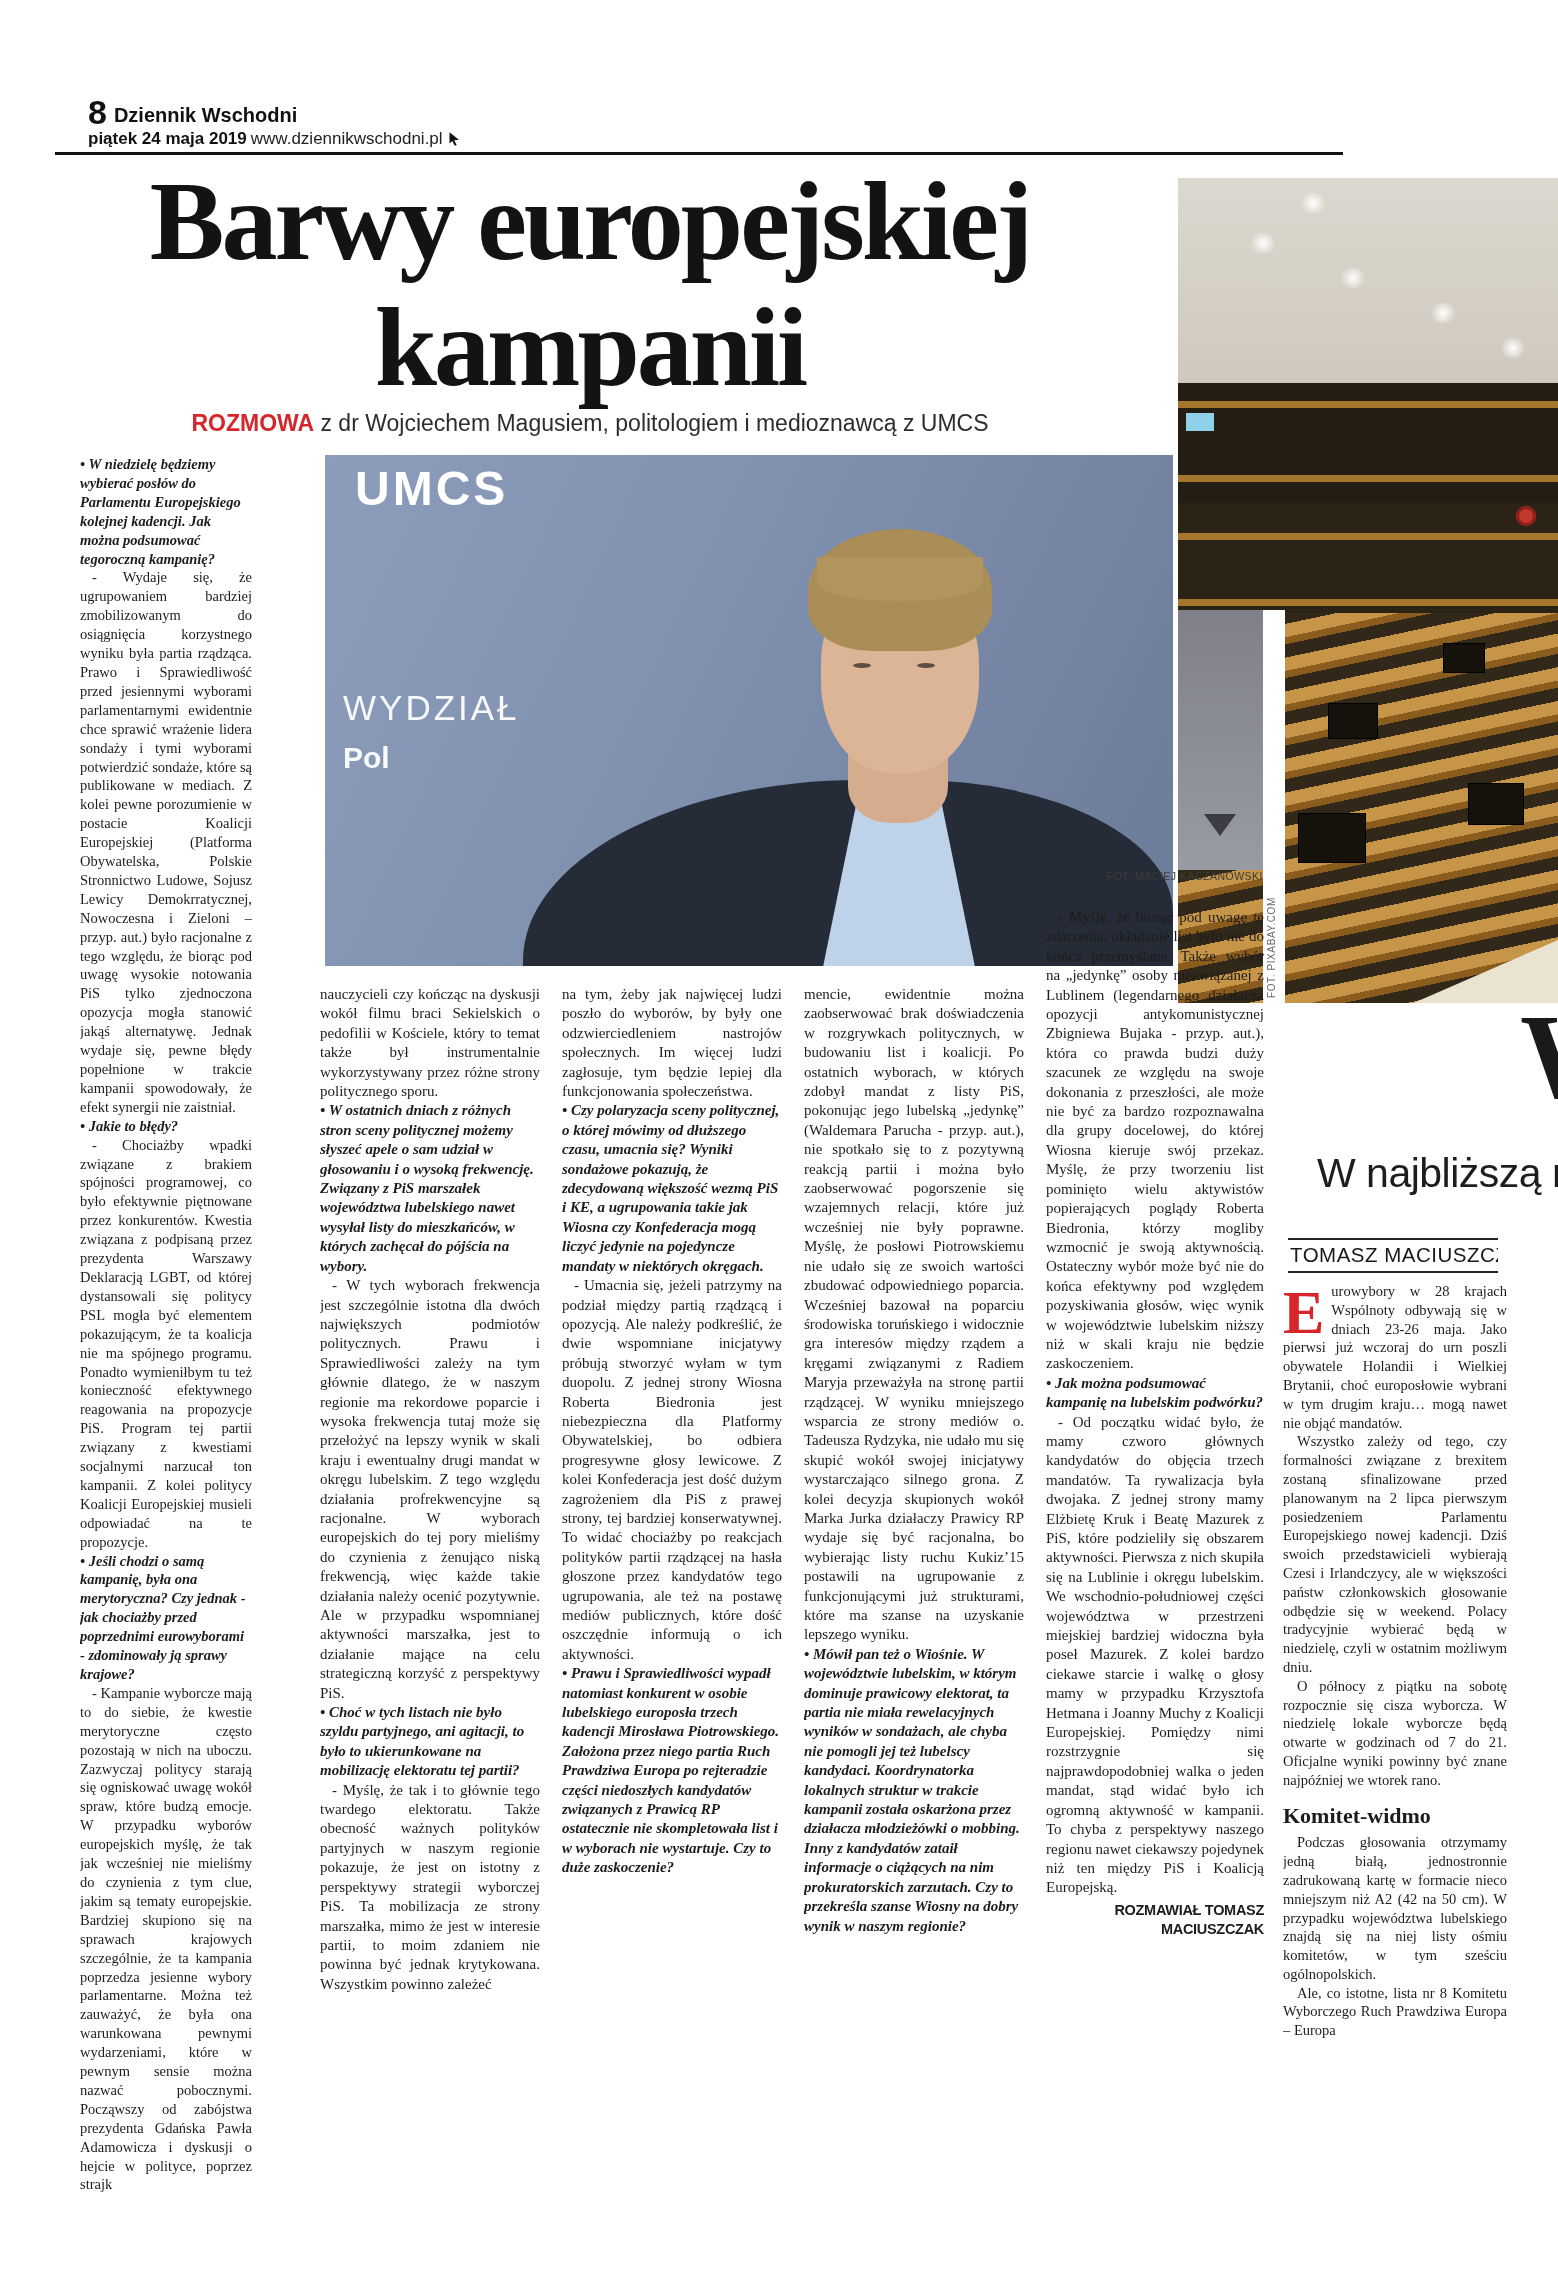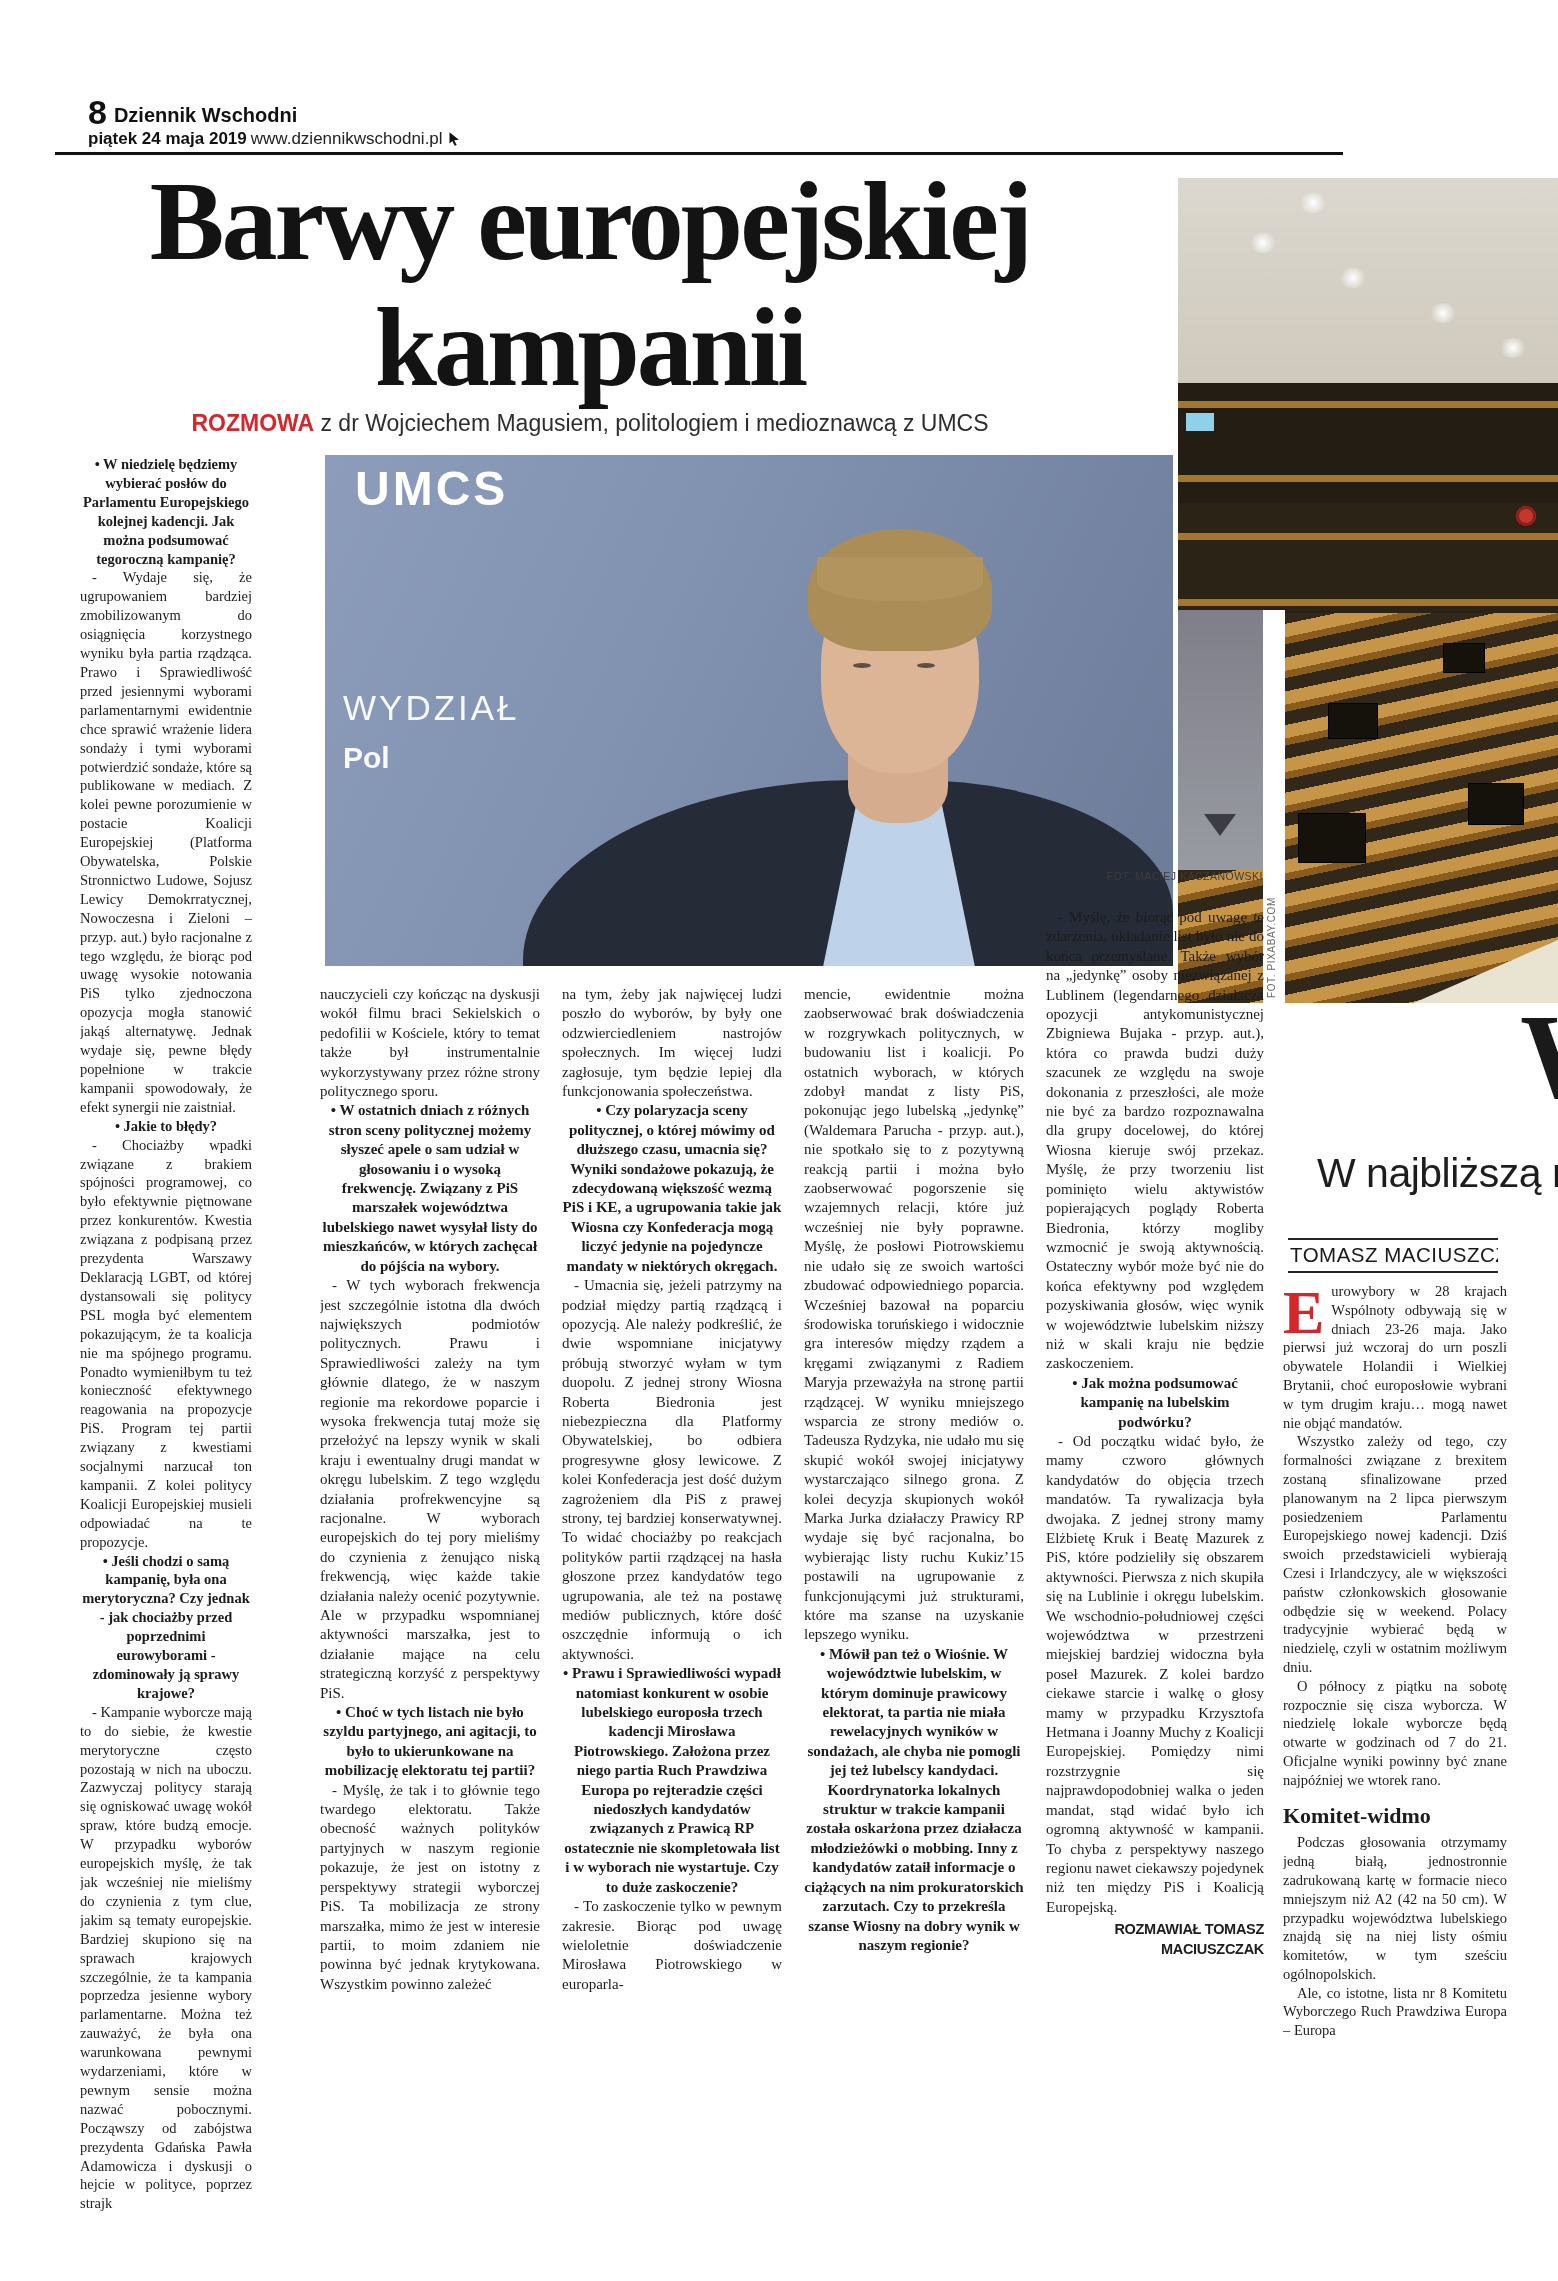--- a/index.html
+++ b/index.html
@@ -19,21 +19,21 @@
   
   .headline{position:absolute;left:110px;top:158px;width:960px;text-align:center;
             font-family:"Liberation Serif",serif;font-weight:bold;color:#131313;
             font-size:112px;line-height:126px;letter-spacing:-3px;}
   .kicker{position:absolute;left:110px;top:410px;width:960px;text-align:center;
           font-family:"Liberation Sans",sans-serif;font-size:23px;color:#2d2d2d;}
   .kicker .lab{font-weight:bold;color:#d6262b;}
   
   .col{position:absolute;text-align:justify;font-size:15px;line-height:19.4px;overflow:hidden;}
   .col p{margin:0;}
-  .col p.q{font-weight:bold;text-align:center;}
+  .col p.q{font-weight:bold;text-align:left;font-style:italic;}
   .col p.a{text-indent:12px;}
   .col p.cont{text-indent:0;}
   .col p.sign{font-family:"Liberation Sans",sans-serif;font-weight:bold;font-size:14.5px;
               letter-spacing:-0.3px;text-align:right;text-indent:0;margin-top:3px;}
   #col0{left:80px;top:455px;width:172px;height:1828px;font-size:14.5px;line-height:18.9px;}
   #colA{left:320px;top:985px;width:220px;height:1205px;}
   #colB{left:562px;top:985px;width:220px;height:1205px;}
   #colC{left:804px;top:985px;width:220px;height:1205px;}
   #colD{left:1046px;top:908px;width:218px;height:1302px;}
   
@@ -195,21 +195,20 @@
       <p class="q">• W ostatnich dniach z różnych stron sceny politycznej możemy słyszeć apele o sam udział w głosowaniu i o wysoką frekwencję. Związany z PiS marszałek województwa lubelskiego nawet wysyłał listy do mieszkańców, w których zachęcał do pójścia na wybory.</p>
       <p class="a">- W tych wyborach frekwencja jest szczególnie istotna dla dwóch największych podmiotów politycznych. Prawu i Sprawiedliwości zależy na tym głównie dlatego, że w naszym regionie ma rekordowe poparcie i wysoka frekwencja tutaj może się przełożyć na lepszy wynik w skali kraju i ewentualny drugi mandat w okręgu lubelskim. Z tego względu działania profrekwencyjne są racjonalne. W wyborach europejskich do tej pory mieliśmy do czynienia z żenująco niską frekwencją, więc każde takie działania należy ocenić pozytywnie. Ale w przypadku wspomnianej aktywności marszałka, jest to działanie mające na celu strategiczną korzyść z perspektywy PiS.</p>
       <p class="q">• Choć w tych listach nie było szyldu partyjnego, ani agitacji, to było to ukierunkowane na mobilizację elektoratu tej partii?</p>
       <p class="a">- Myślę, że tak i to głównie tego twardego elektoratu. Także obecność ważnych polityków partyjnych w naszym regionie pokazuje, że jest on istotny z perspektywy strategii wyborczej PiS. Ta mobilizacja ze strony marszałka, mimo że jest w interesie partii, to moim zdaniem nie powinna być jednak krytykowana. Wszystkim powinno zależeć</p>
     </div>
   <div class="col" id="colB">
       <p class="cont">na tym, żeby jak najwięcej ludzi poszło do wyborów, by były one odzwierciedleniem nastrojów społecznych. Im więcej ludzi zagłosuje, tym będzie lepiej dla funkcjonowania społeczeństwa.</p>
       <p class="q">• Czy polaryzacja sceny politycznej, o której mówimy od dłuższego czasu, umacnia się? Wyniki sondażowe pokazują, że zdecydowaną większość wezmą PiS i KE, a ugrupowania takie jak Wiosna czy Konfederacja mogą liczyć jedynie na pojedyncze mandaty w niektórych okręgach.</p>
       <p class="a">- Umacnia się, jeżeli patrzymy na podział między partią rządzącą i opozycją. Ale należy podkreślić, że dwie wspomniane inicjatywy próbują stworzyć wyłam w tym duopolu. Z jednej strony Wiosna Roberta Biedronia jest niebezpieczna dla Platformy Obywatelskiej, bo odbiera progresywne głosy lewicowe. Z kolei Konfederacja jest dość dużym zagrożeniem dla PiS z prawej strony, tej bardziej konserwatywnej. To widać chociażby po reakcjach polityków partii rządzącej na hasła głoszone przez kandydatów tego ugrupowania, ale też na postawę mediów publicznych, które dość oszczędnie informują o ich aktywności.</p>
       <p class="q">• Prawu i Sprawiedliwości wypadł natomiast konkurent w osobie lubelskiego europosła trzech kadencji Mirosława Piotrowskiego. Założona przez niego partia Ruch Prawdziwa Europa po rejteradzie części niedoszłych kandydatów związanych z Prawicą RP ostatecznie nie skompletowała list i w wyborach nie wystartuje. Czy to duże zaskoczenie?</p>
-      <p class="a">- To zaskoczenie tylko w pewnym zakresie. Biorąc pod uwagę wieloletnie doświadczenie Mirosława Piotrowskiego w europarla-</p>
     </div>
   <div class="col" id="colC">
       <p class="cont">mencie, ewidentnie można zaobserwować brak doświadczenia w rozgrywkach politycznych, w budowaniu list i koalicji. Po ostatnich wyborach, w których zdobył mandat z listy PiS, pokonując jego lubelską „jedynkę” (Waldemara Parucha - przyp. aut.), nie spotkało się to z pozytywną reakcją partii i można było zaobserwować pogorszenie się wzajemnych relacji, które już wcześniej nie były poprawne. Myślę, że posłowi Piotrowskiemu nie udało się ze swoich wartości zbudować odpowiedniego poparcia. Wcześniej bazował na poparciu środowiska toruńskiego i widocznie gra interesów między rządem a kręgami związanymi z Radiem Maryja przeważyła na stronę partii rządzącej. W wyniku mniejszego wsparcia ze strony mediów o. Tadeusza Rydzyka, nie udało mu się skupić wokół swojej inicjatywy wystarczająco silnego grona. Z kolei decyzja skupionych wokół Marka Jurka działaczy Prawicy RP wydaje się być racjonalna, bo wybierając listy ruchu Kukiz’15 postawili na ugrupowanie z funkcjonującymi już strukturami, które ma szanse na uzyskanie lepszego wyniku.</p>
       <p class="q">• Mówił pan też o Wiośnie. W województwie lubelskim, w którym dominuje prawicowy elektorat, ta partia nie miała rewelacyjnych wyników w sondażach, ale chyba nie pomogli jej też lubelscy kandydaci. Koordrynatorka lokalnych struktur w trakcie kampanii została oskarżona przez działacza młodzieżówki o mobbing. Inny z kandydatów zataił informacje o ciążących na nim prokuratorskich zarzutach. Czy to przekreśla szanse Wiosny na dobry wynik w naszym regionie?</p>
     </div>
   <div class="col" id="colD">
       <p class="a">- Myślę, że biorąc pod uwagę te zdarzenia, układanie list było nie do końca przemyślane. Także wybór na „jedynkę” osoby niezwiązanej z Lublinem (legendarnego działacza opozycji antykomunistycznej Zbigniewa Bujaka - przyp. aut.), która co prawda budzi duży szacunek ze względu na swoje dokonania z przeszłości, ale może nie być za bardzo rozpoznawalna dla grupy docelowej, do której Wiosna kieruje swój przekaz. Myślę, że przy tworzeniu list pominięto wielu aktywistów popierających poglądy Roberta Biedronia, którzy mogliby wzmocnić je swoją aktywnością. Ostateczny wybór może być nie do końca efektywny pod względem pozyskiwania głosów, więc wynik w województwie lubelskim niższy niż w skali kraju nie będzie zaskoczeniem.</p>
       <p class="q">• Jak można podsumować kampanię na lubelskim podwórku?</p>
       <p class="a">- Od początku widać było, że mamy czworo głównych kandydatów do objęcia trzech mandatów. Ta rywalizacja była dwojaka. Z jednej strony mamy Elżbietę Kruk i Beatę Mazurek z PiS, które podzieliły się obszarem aktywności. Pierwsza z nich skupiła się na Lublinie i okręgu lubelskim. We wschodnio-południowej części województwa w przestrzeni miejskiej bardziej widoczna była poseł Mazurek. Z kolei bardzo ciekawe starcie i walkę o głosy mamy w przypadku Krzysztofa Hetmana i Joanny Muchy z Koalicji Europejskiej. Pomiędzy nimi rozstrzygnie się najprawdopodobniej walka o jeden mandat, stąd widać było ich ogromną aktywność w kampanii. To chyba z perspektywy naszego regionu nawet ciekawszy pojedynek niż ten między PiS i Koalicją Europejską.</p>
       <p class="sign">ROZMAWIAŁ TOMASZ MACIUSZCZAK</p>

